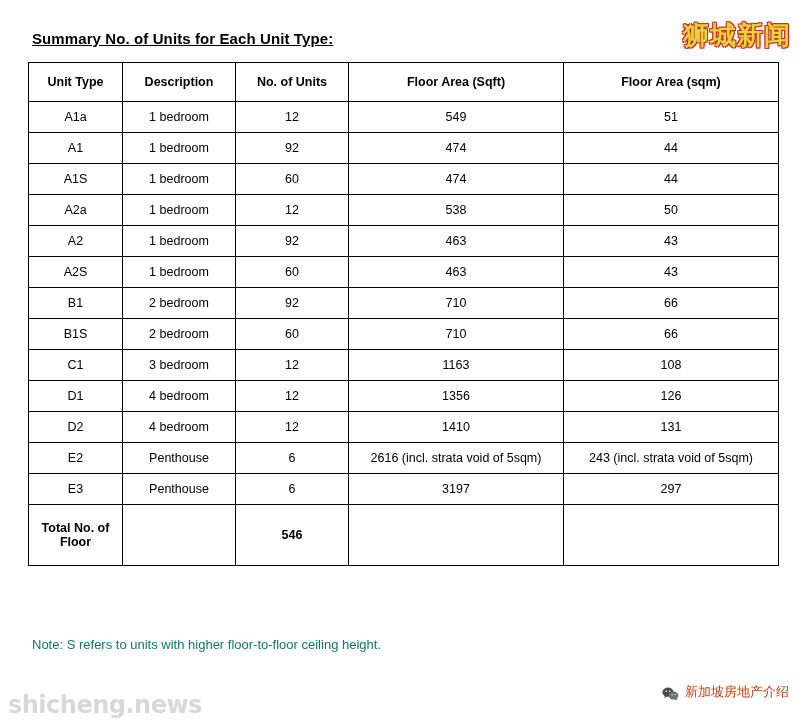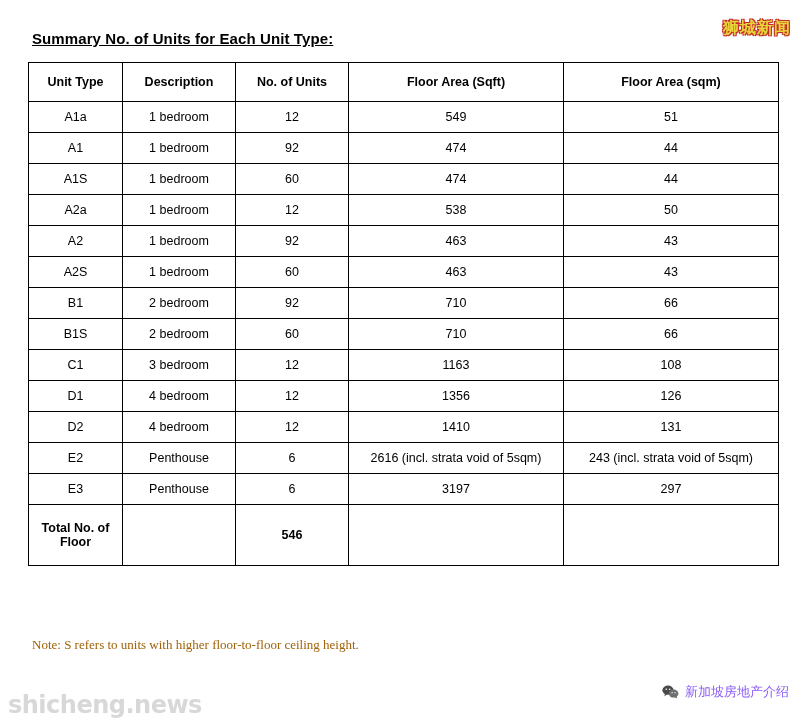--- a/index.html
+++ b/index.html
@@ -31,21 +31,21 @@
     font-size: 15px;
     font-weight: bold;
     text-decoration: underline;
     letter-spacing: 0.1px;
   }
 
   .watermark-cn {
     position: absolute;
     right: 14px;
     top: 18px;
-    font-size: 16px;
+    font-size: 26px;
     font-weight: bold;
     color: #e8d43a;
     text-shadow:
       -1px -1px 0 #c42b2b,
       1px -1px 0 #c42b2b,
       -1px 1px 0 #c42b2b,
       1px 1px 0 #c42b2b,
       0 0 2px #c42b2b;
     letter-spacing: 1px;
     font-family: "DejaVu Sans", sans-serif;
@@ -97,33 +97,32 @@
     font-weight: bold;
     font-size: 13.5px;
     margin-top: 32px;
   }
 
   .note {
     position: absolute;
     left: 32px;
     top: 637px;
     font-size: 13px;
-    color: #a16207;
-    font-family: Liberation Serif, serif;
+    color: #0f766e;
   }
 
   .footer-wechat {
     position: absolute;
     right: 16px;
     bottom: 22px;
     display: flex;
-    align-items: center;
+    align-items: flex-end;
     gap: 6px;
     font-size: 13px;
-    color: #8b5cf6;
+    color: #c2410c;
   }
   .wechat-icon {
     width: 17px;
     height: 14px;
     display: inline-block;
     position: relative;
   }
   .wechat-icon svg { display: block; }
 
   .brand {

